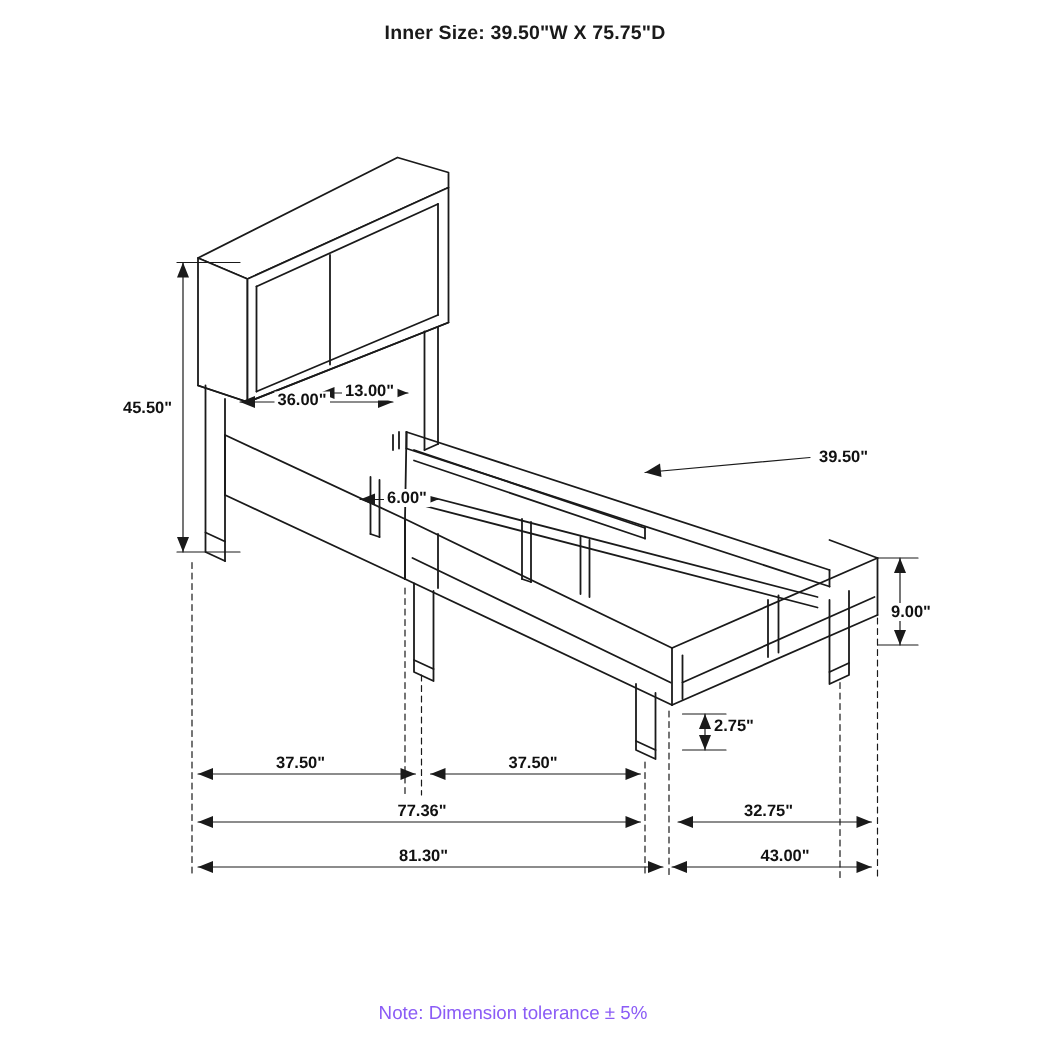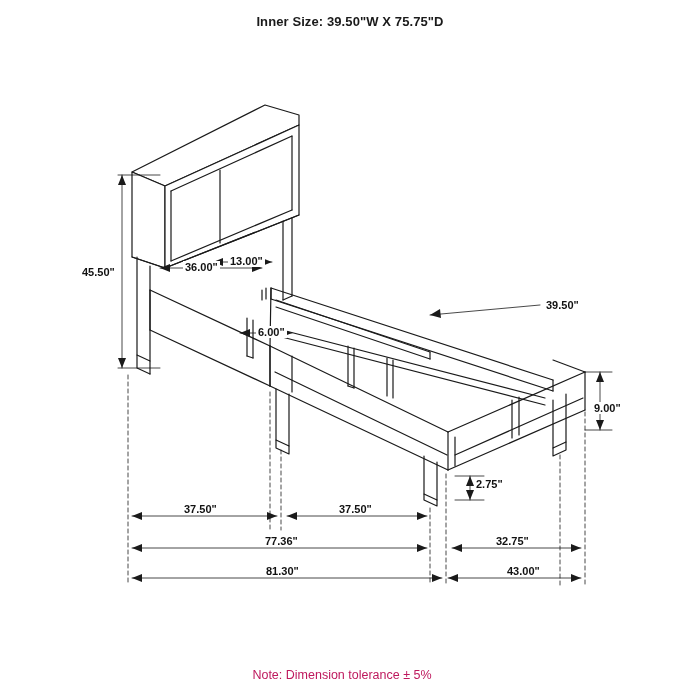--- a/index.html
+++ b/index.html
@@ -30,21 +30,21 @@
     font-weight: bold;
     letter-spacing: 0.1px;
   }
   .note {
     position: absolute;
     bottom: 18px;
     left: 0;
     width: 684px;
     text-align: center;
     font-size: 12.5px;
-    color: #be185d;
+    color: #8b5cf6;
   }
   svg.diagram {
     position: absolute;
     top: 0;
     left: 0;
     width: 700px;
     height: 700px;
   }
   .dim-label {
     position: absolute;

